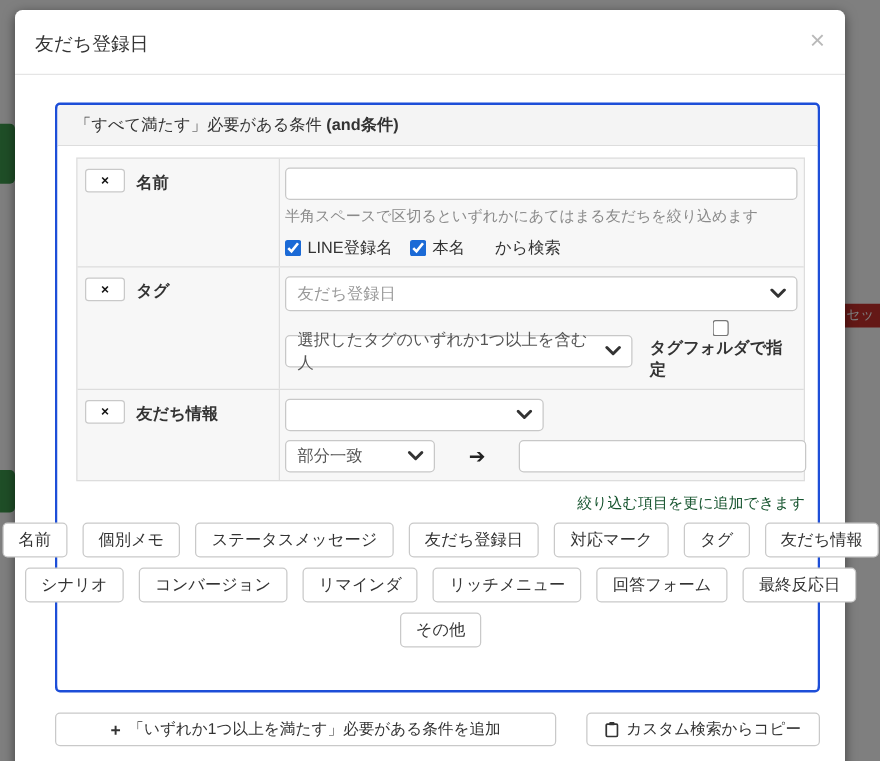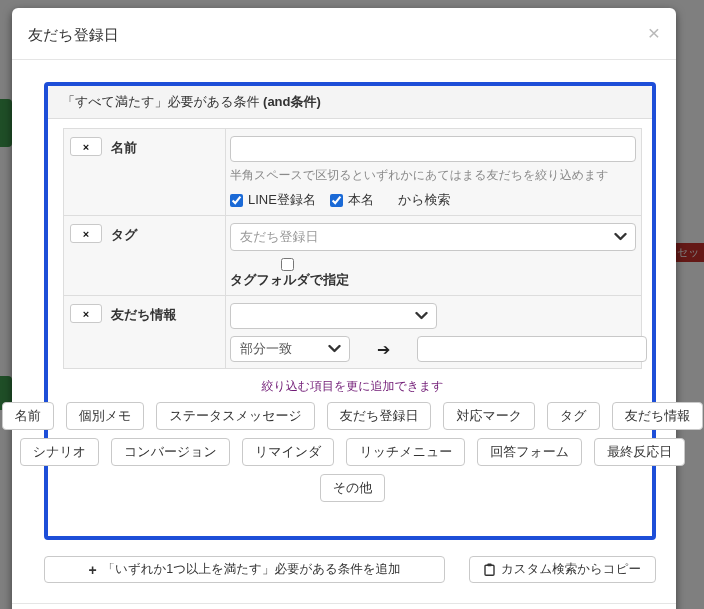--- a/index.html
+++ b/index.html
@@ -17,21 +17,21 @@
   
   .modal { position:absolute; left:12px; top:8px; width:664px; height:640px; background:#fff;
            border-radius:6px; box-shadow:0 3px 9px rgba(0,0,0,.5); z-index:10; }
   .modal-header { position:relative; padding:18px 16px 14px 16px; border-bottom:1px solid #e5e5e5; }
   .modal-title { font-size:15px; color:#333; }
   .modal-close { position:absolute; right:16px; top:14px; font-size:21px; color:#b9b9b9; line-height:1;
                  background:none; border:none; cursor:pointer; font-family:inherit; }
   .modal-body { padding:22px 20px 0 32px; }
 
   
-  .panel { border:4px solid #1d4ed8; border-radius:4px; }
+  .panel { border:2px solid #1d4ed8; border-radius:4px; }
   .panel-heading { background:#f4f4f4; border-bottom:1px solid #ddd; padding:7px 14px; font-size:13px; color:#333;
                    border-radius:4px 4px 0 0; }
   .panel-heading b { font-weight:bold; }
   .panel-body { padding:9px 10px 26px 15px; background:#fff; border-radius:0 0 4px 4px; }
 
   
   .cond-table { border:1px solid #ddd; background:#f7f7f7; }
   .cond-row { display:flex; border-bottom:1px solid #ddd; }
   .cond-row:last-child { border-bottom:none; }
   .cond-label-cell { width:162px; flex:0 0 162px; border-right:1px solid #ddd; padding:8px 6px 8px 6px;
@@ -59,21 +59,21 @@
   .select-fi   { width:207px; margin-bottom:7px; }
   .select-small{ width:120px; }
   .tag-line { display:flex; align-items:center; gap:14px; }
   .folder-check { display:flex; align-items:center; font-size:13px; font-weight:bold; color:#333;flex-direction:column; }
   .fi-line { display:flex; align-items:center; gap:27px; }
   .arrow-glyph { font-size:16px; font-weight:bold; color:#222; }
   .fi-value-input { width:230px; height:26px; border:1px solid #c8c8c8; border-radius:4px; background:#fff;
                     padding:0 8px; font-size:13px; font-family:inherit; }
 
   
-  .add-hint { text-align:center; color:#701a75; font-size:12px; margin:9px 0 7px; }
+  .add-hint { text-align:right; color:#14532d; font-size:12px; margin:9px 0 7px; }
   .add-row { display:flex; justify-content:center; gap:12px; margin-bottom:8px; }
   .add-btn { background:#fff; border:1px solid #c9c9c9; border-radius:4px; padding:4px 12px;
              font-size:13px; color:#333; cursor:pointer; font-family:inherit; white-space:nowrap; }
 
   
   .footer-btn-row { display:flex; gap:24px; margin-top:16px; }
   .footer-btn { background:#fff; border:1px solid #c9c9c9; border-radius:4px; height:27px; font-size:12.5px;
                 color:#333; cursor:pointer; font-family:inherit; display:flex; align-items:center; justify-content:center; gap:6px; }
   .footer-btn.add-or { flex:0 0 401px; }
   .footer-btn.copy   { flex:1; }
@@ -140,20 +140,28 @@
             <div class="cond-value-cell">
               <div class="select-box select-wide placeholder">
                 <span>友だち登録日</span>
                 <span class="chevron">
                   <svg width="13" height="9" viewBox="0 0 13 9">
                       <path d="M1.5 1.5 L6.5 6.5 L11.5 1.5" stroke="#333" stroke-width="2.4" fill="none" stroke-linecap="round" stroke-linejoin="round"></path>
                     </svg>
                 </span>
               </div>
               <div class="tag-line">
+                <div class="select-box select-mid value">
+                  <span>選択したタグのいずれか1つ以上を含む人</span>
+                  <span class="chevron">
+                    <svg width="13" height="9" viewBox="0 0 13 9">
+                        <path d="M1.5 1.5 L6.5 6.5 L11.5 1.5" stroke="#333" stroke-width="2.4" fill="none" stroke-linecap="round" stroke-linejoin="round"></path>
+                      </svg>
+                  </span>
+                </div>
                 <label class="folder-check">
                   <input type="checkbox" style="">
                   <span>タグフォルダで指定</span>
                 </label>
               </div>
             </div>
           </div>
 
           <div class="cond-row">
             <div class="cond-label-cell">

